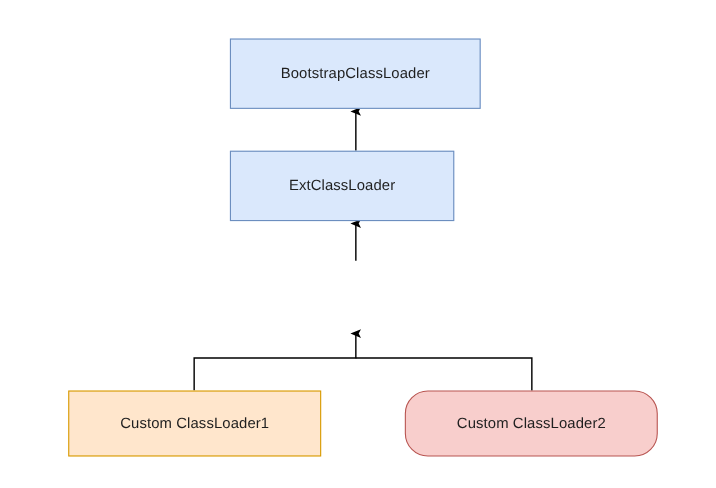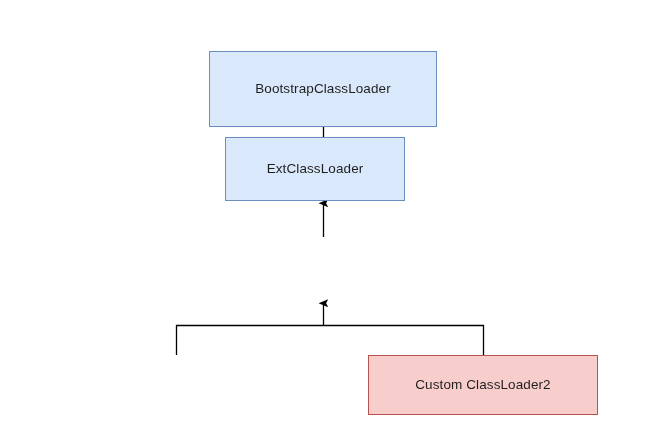--- a/index.html
+++ b/index.html
@@ -56,23 +56,26 @@
 
     <line x1="323.5" y1="137" x2="323.5" y2="101" stroke="#000000" stroke-width="1.3" marker-end="url(#arrowhead)"></line>
 
     <line x1="323.5" y1="237" x2="323.5" y2="203" stroke="#000000" stroke-width="1.3" marker-end="url(#arrowhead)"></line>
 
     <path d="M 176.5,355 L 176.5,325.5 L 323.5,325.5" fill="none" stroke="#000000" stroke-width="1.3"></path>
     <path d="M 483.5,355 L 483.5,325.5 L 323.5,325.5" fill="none" stroke="#000000" stroke-width="1.3"></path>
     <line x1="323.5" y1="326" x2="323.5" y2="303" stroke="#000000" stroke-width="1.3" marker-end="url(#arrowhead)"></line>
   </svg>
 
-  <div class="node" style="left: 209px; top: 51px; width: 228px; height: 76px; background: rgb(218, 232, 252); border-color: rgb(108, 142, 191); color: rgb(31, 31, 31);">
+  <div class="node" style="left: 209px; top: 35px; width: 228px; height: 64px; background: rgb(218, 232, 252); border-color: rgb(108, 142, 191); color: rgb(31, 31, 31);">
     <span>BootstrapClassLoader</span>
   </div>
-  <div class="node" style="left: 209px; top: 137px; width: 180px; height: 64px; background: rgb(218, 232, 252); border-color: rgb(108, 142, 191); color: rgb(31, 31, 31); margin-left: 16px;">
+  <div class="node" style="left: 209px; top: 137px; width: 204px; height: 64px; background: rgb(218, 232, 252); border-color: rgb(108, 142, 191); color: rgb(31, 31, 31);">
     <span>ExtClassLoader</span>
   </div>
-  <div class="node" style="left: 368px; top: 355px; width: 230px; height: 60px; background: rgb(248, 206, 204); border-color: rgb(184, 84, 80); color: rgb(31, 31, 31);">
+  <div class="node" style="left: 62px; top: 355px; width: 230px; height: 60px; background: rgb(255, 230, 204); border-color: rgb(215, 155, 0); color: rgb(31, 31, 31);">
+    <span>Custom ClassLoader1</span>
+  </div>
+  <div class="node" style="left: 368px; top: 355px; width: 230px; height: 60px; background: rgb(248, 206, 204); border-color: rgb(184, 84, 80); color: rgb(31, 31, 31); border-radius: 21px;">
     <span>Custom ClassLoader2</span>
   </div>
 
 </div>
 
 </body></html>

